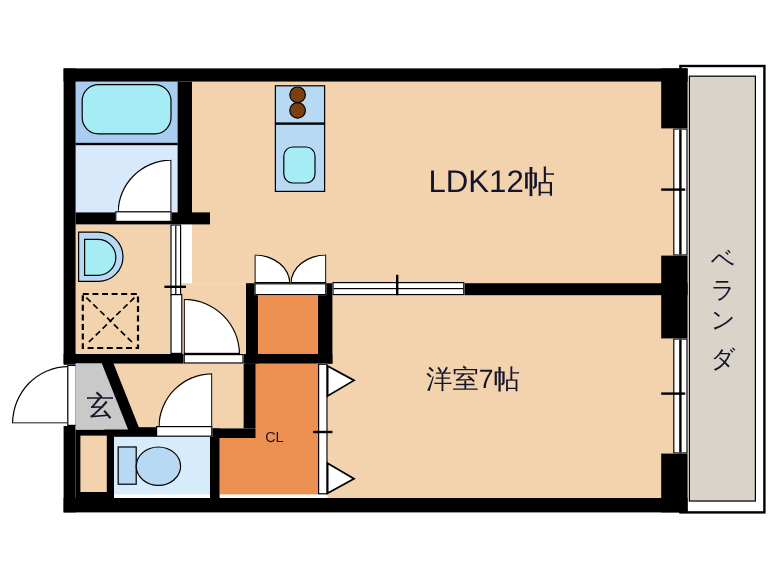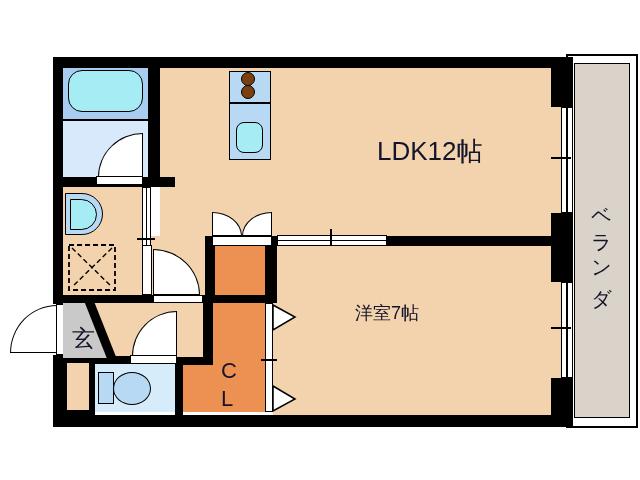--- a/index.html
+++ b/index.html
@@ -107,19 +107,19 @@
   <svg width="640" height="480" viewBox="0 0 640 480">
     <polygon points="63,303 91,303 114,358 63,358" fill="#c9c9c9"></polygon>
     <line x1="89" y1="301" x2="112" y2="359" stroke="#000" stroke-width="9"></line>
     <rect x="69" y="245" width="46" height="45" fill="none" stroke="#000" stroke-width="1.8" stroke-dasharray="5,3"></rect>
     <line x1="72" y1="248" x2="112" y2="287" stroke="#000" stroke-width="1.4" stroke-dasharray="5,3"></line>
     <line x1="112" y1="248" x2="72" y2="287" stroke="#000" stroke-width="1.4" stroke-dasharray="5,3"></line>
     <polygon points="273,305 295,317 273,330" fill="#fff" stroke="#000" stroke-width="1.5"></polygon>
     <polygon points="273,386 295,399 273,411" fill="#fff" stroke="#000" stroke-width="1.5"></polygon>
   </svg>
 
-  <div class="label" style="left:357px;top:134px;font-size:26px;margin-left:20px;">LDK12帖</div>
-  <div class="label" style="left:355px;top:301px;font-size:18px;">洋室7帖</div>
-  <div class="label" style="left:221px;top:357px;font-size:22px;width:16px;word-break:break-all;line-height:1.25;white-space:normal;">CL</div>
+  <div class="label" style="left:357px;top:134px;font-size:26px;">LDK12帖</div>
+  <div class="label" style="left:355px;top:301px;font-size:22px;">洋室7帖</div>
+  <div class="label" style="left:221px;top:357px;font-size:12px;width:16px;word-break:break-all;line-height:1.25;white-space:normal;">CL</div>
   <div class="label" style="left:72px;top:323px;font-size:23px;">玄</div>
   <div class="label" style="left:589px;top:193px;font-size:20px;writing-mode:vertical-rl;letter-spacing:4px;">ベランダ</div>
 
 </div>
 
 </body></html>

